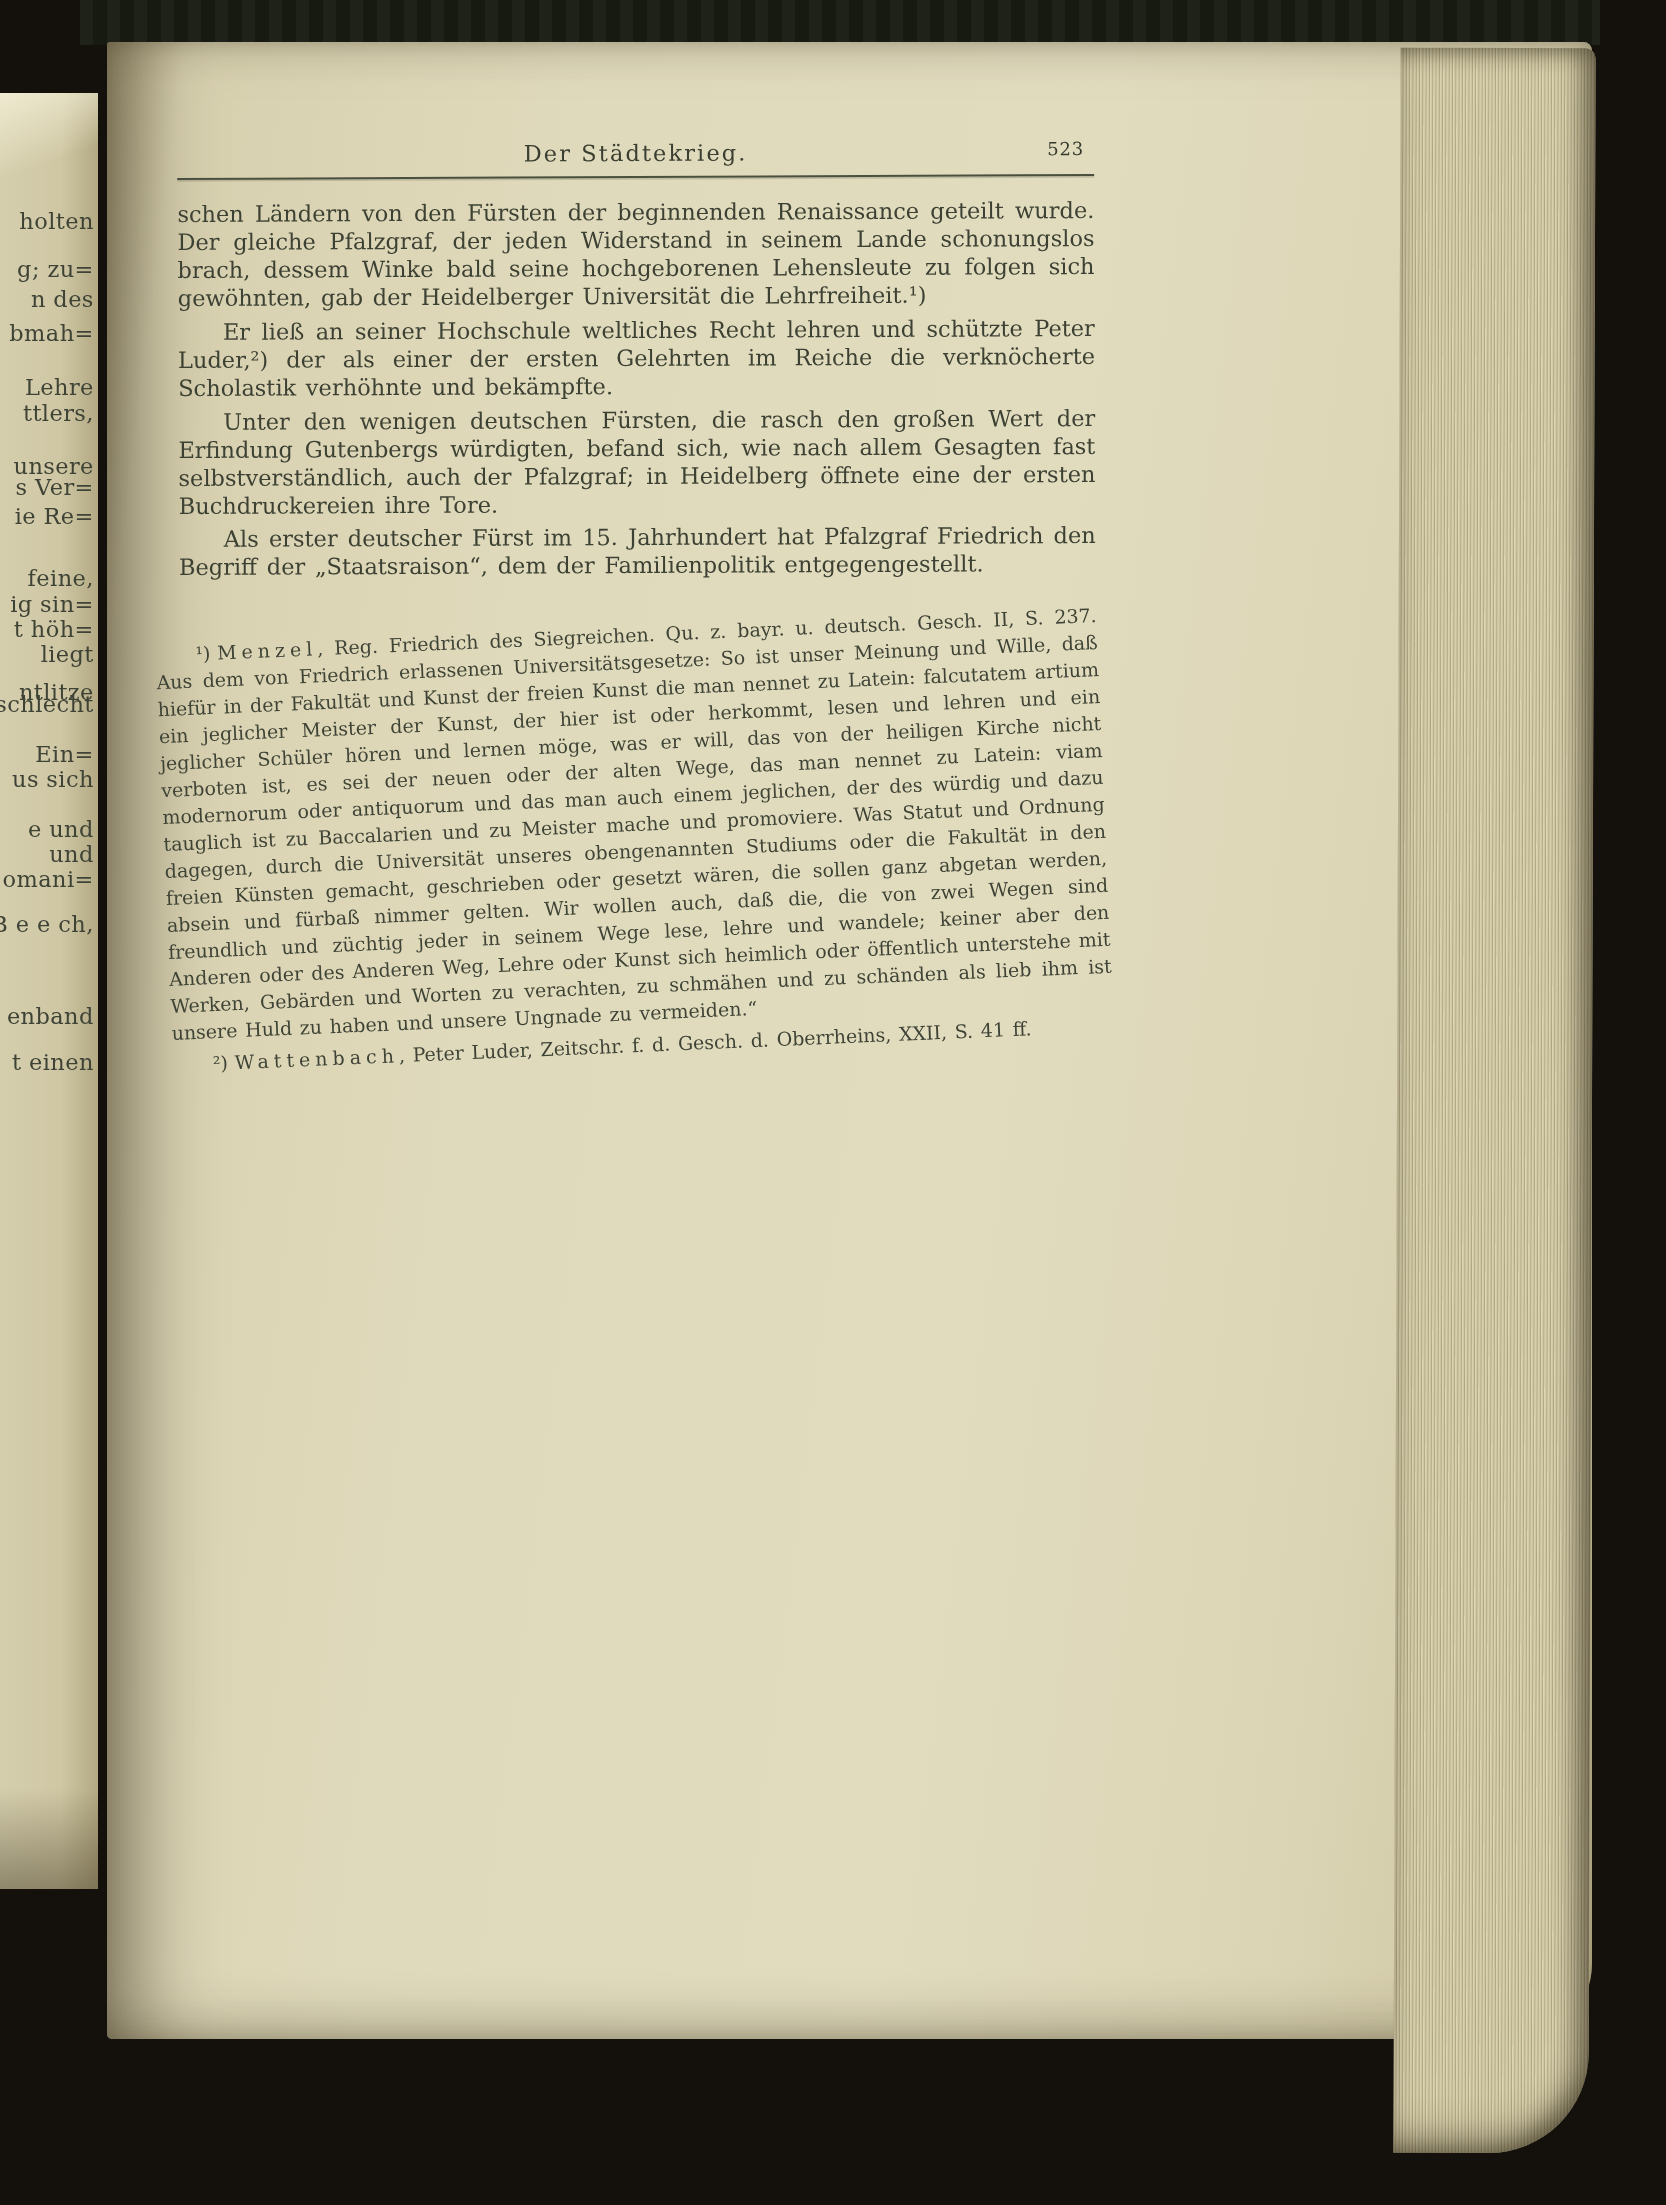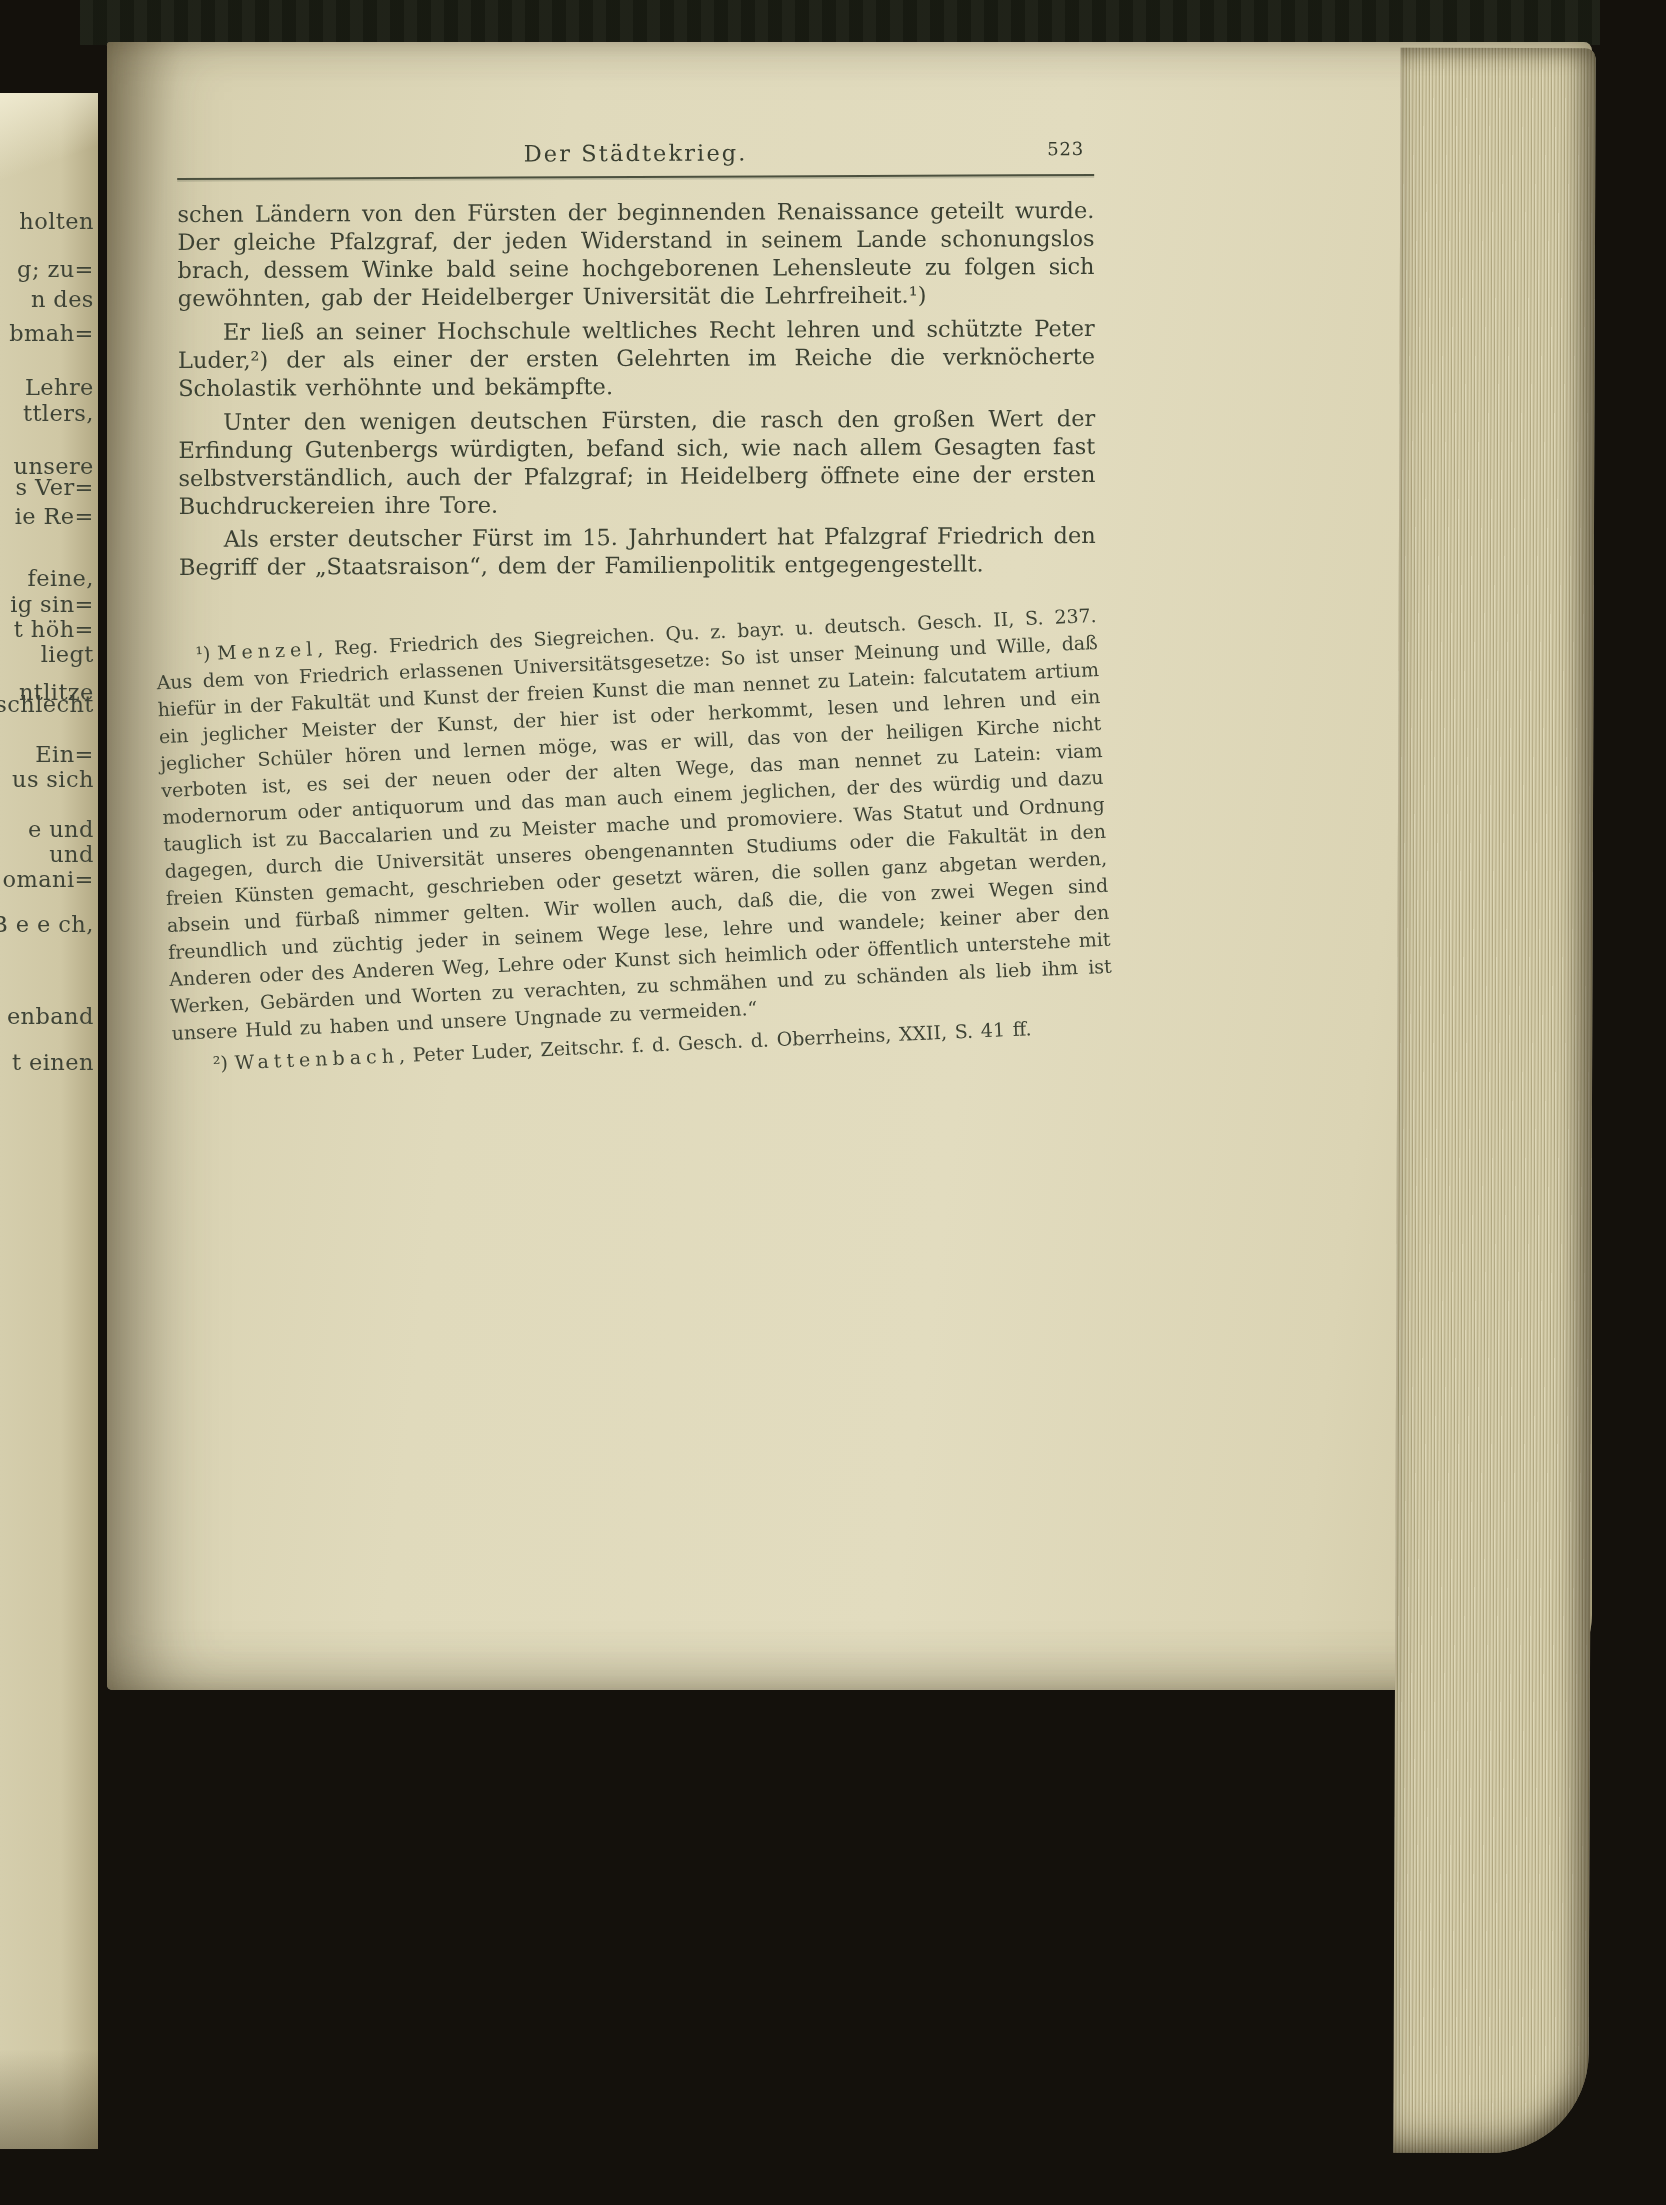--- a/index.html
+++ b/index.html
@@ -13,39 +13,39 @@
     background:#14110c; overflow:hidden;
   }
   
   .cover-top {
     position:absolute; left:80px; top:0; width:1520px; height:45px;
     background:repeating-linear-gradient(90deg,#21241a 0 13.3px,#181b12 13.3px 27px);
     opacity:.92;
   }
   
   .left-strip {
-    position:absolute; left:0; top:93px; width:98px; height:2056px;
+    position:absolute; left:0; top:93px; width:98px; height:1796px;
     background:linear-gradient(90deg,#d5cead 0%,#cfc7a4 62%,#b3a984 100%);
     overflow:hidden;
   }
   .left-strip::before {
     content:""; position:absolute; left:0; top:0; width:100%; height:125px;
     background:linear-gradient(160deg,#efead0 0%,rgba(239,234,208,0) 55%);
   }
   .left-strip::after {
     content:""; position:absolute; left:0; bottom:0; width:100%; height:100px;
     background:linear-gradient(0deg,rgba(60,50,28,.45) 0%,rgba(60,50,28,0) 100%);
   }
   .frag {
     position:absolute; right:4.2px; white-space:nowrap;
     font-size:22.5px; color:#3e4336; letter-spacing:0.4px;
   }
   
   .page {
-    position:absolute; left:107px; top:42px; width:1485px; height:1648px;
+    position:absolute; left:107px; top:42px; width:1485px; height:1997px;
     border-radius:3.3px 8.3px 75px 5px;
     background:linear-gradient(97deg,#bdb491 0%,#d7d0af 4.5%,#e0dabc 28%,#e2dcbf 58%,#dbd4b4 82%,#cec6a3 96%,#bfb591 100%);
     box-shadow:
       inset 67px 0 83px -42px rgba(55,45,25,.6),
       inset -6.7px 0 20px -6.7px rgba(70,60,35,.28),
       inset 0 -38px 58px -33px rgba(80,70,45,.38),
       inset 0 25px 42px -29px rgba(80,70,45,.30);
   }
   
   .fore-edge {

